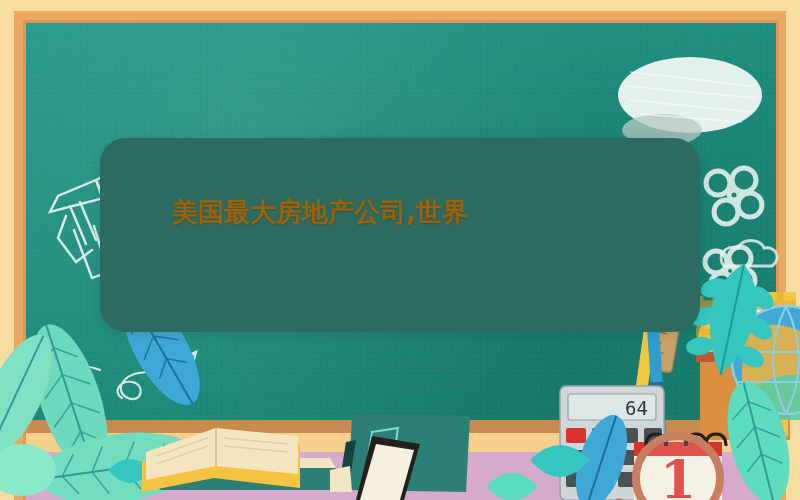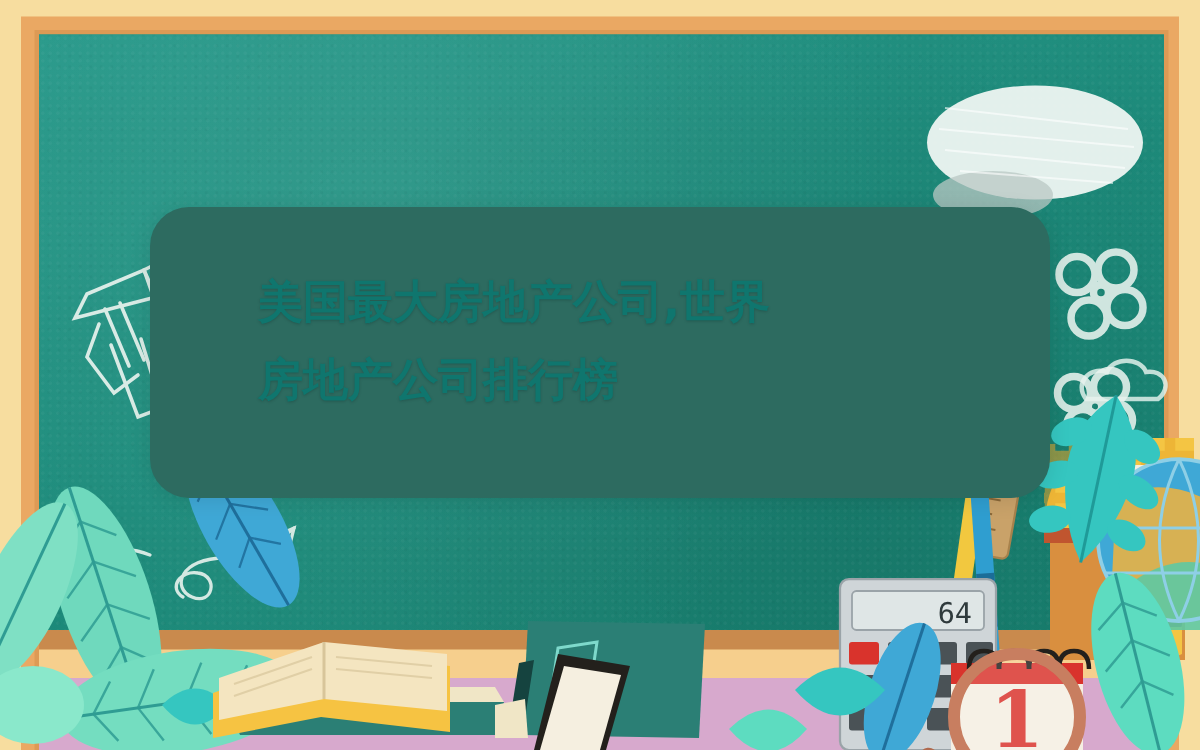--- a/index.html
+++ b/index.html
@@ -43,22 +43,22 @@
 
   
   .overlay-panel{
     position:absolute;left:100px;top:138px;width:600px;height:194px;
     background:#2d6b60;border-radius:26px;
     box-shadow:0 2px 14px rgba(0,0,0,.10);
   }
 
   
   .headline{
-    position:absolute;left:172px;top:176px;width:500px;
-    color:#0f766e;font-size:30px;line-height:52px;font-weight:700;
+    position:absolute;left:172px;top:186px;width:500px;
+    color:#a16207;font-size:26px;line-height:52px;font-weight:700;
     letter-spacing:0px;white-space:pre-wrap;
     text-shadow:0 1px 2px rgba(0,0,0,.18);
     font-family:"DejaVu Sans","Liberation Sans",sans-serif;
   }
 
   
   .illus{position:absolute;inset:0;}
 </style>
 </head>
 <body>
@@ -328,15 +328,15 @@
         <ellipse cx="602" cy="462" rx="22" ry="48" fill="#3fa8d6"></ellipse>
         <path d="M602 414 L602 510" stroke="#1f6f9c" stroke-width="2" fill="none"></path>
       </g>
       <path d="M530 460 q30 -30 60 0 q-30 34 -60 0" fill="#35c6c0"></path>
       <path d="M486 486 q26 -26 52 0 q-26 30 -52 0" fill="#5ddcc0"></path>
     </g>
   </svg>
 
   <div class="overlay-panel"></div>
 
-  <div class="headline"><span>美国最大房地产公司,世界</span><br><span>房地产公司排行榜</span></div>
+  <div class="headline"><span>美国最大房地产公司,世界</span><br></div>
 
 </div>
 
 </body></html>

